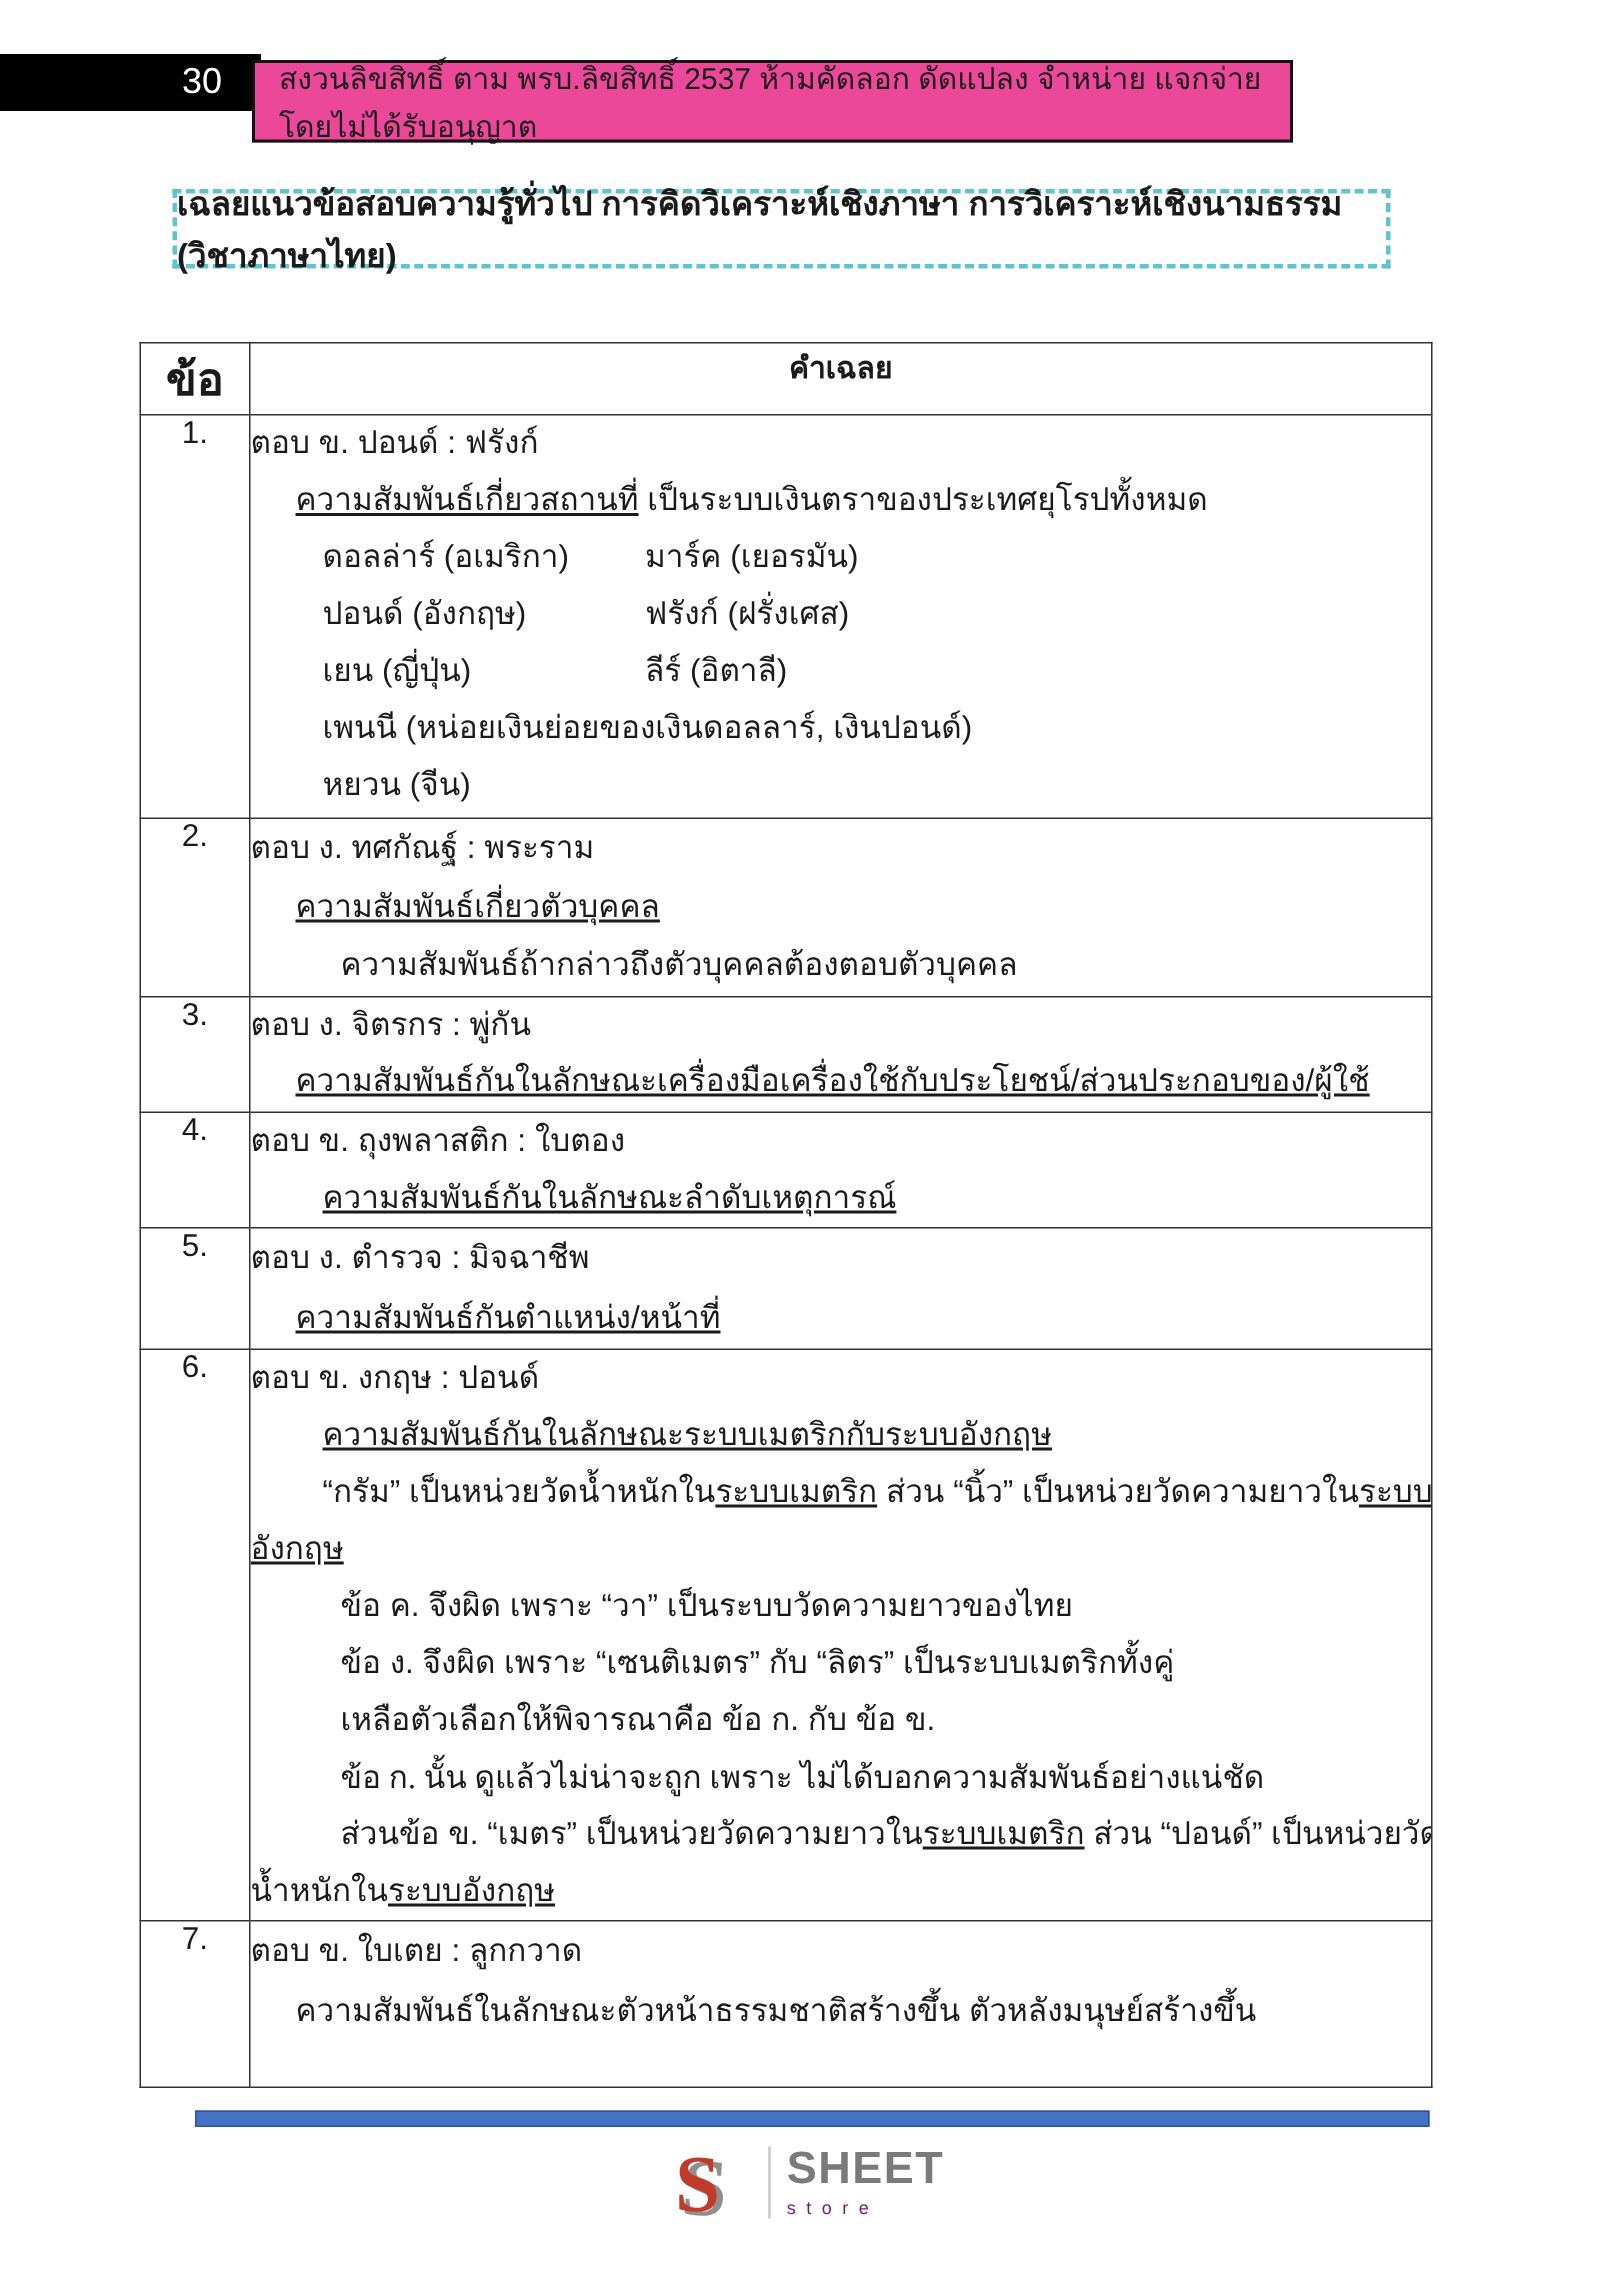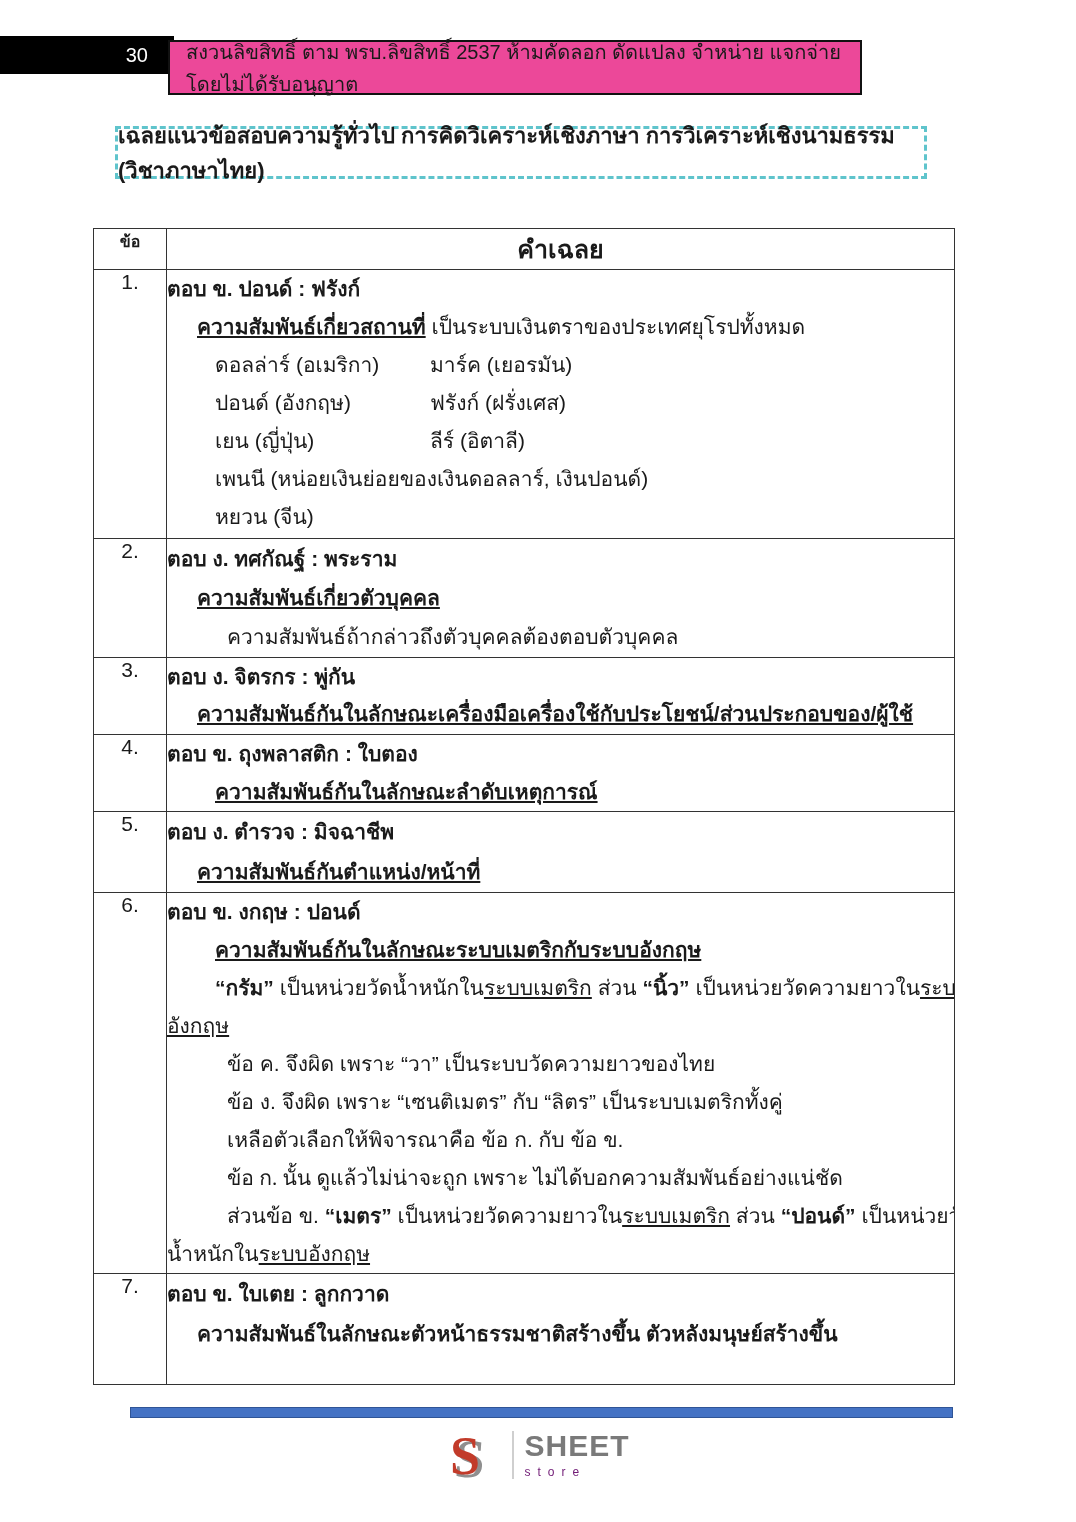--- a/index.html
+++ b/index.html
@@ -6,21 +6,21 @@
   body {
     width:1076px; height:1522px; position:relative;
     background:#ffffff; color:#1a1a1a;
     font-family:"Liberation Sans", sans-serif;
     overflow:hidden;
   }
 
   
   .num-box {
     position:absolute; left:0; top:36px; width:174px; height:38px;
-    background:#000; color:#fff; font-size:20px; line-height:38px;
+    background:#000; color:#fff; font-size:24px; line-height:38px;
     text-align:right; padding-right:26px; box-sizing:border-box;
   }
 
   
   .copy-box {
     position:absolute; left:168px; top:40px; width:694px; height:55px;
     border:2px solid #111; box-sizing:border-box;
     display:flex; align-items:center; padding-left:16px;
     font-size:20px; background:#ec4899;
   }
@@ -34,26 +34,26 @@
   }
 
   
   table.answers {
     position:absolute; left:93px; top:228px; width:862px;
     border-collapse:collapse; table-layout:fixed;
   }
   table.answers th, table.answers td {
     border:1px solid #333; vertical-align:top; padding:0; background:#fff;
   }
-  th.col-no  { width:72px; height:38px; font-size:16px; font-weight:bold; text-align:center; }
-  th.col-ans { font-size:25px; font-weight:bold; text-align:center; }
+  th.col-no  { width:72px; height:38px; font-size:30px; font-weight:bold; text-align:center; }
+  th.col-ans { font-size:20px; font-weight:bold; text-align:center; }
   td.num { text-align:center; font-size:21px; padding-top:8px; }
   td.ans { padding:5px 10px 0 10px; font-size:21px; overflow:hidden; }
   .line { white-space:nowrap; }
-  .b { font-weight:bold; }
+  .b { font-weight:normal; }
   .u { text-decoration:underline; }
 
   
   .footer-bar {
     position:absolute; left:130px; top:1407px; width:823px; height:11px;
     background:#4472c4; border:1px solid #2f5496; box-sizing:border-box;
   }
   .logo {
     position:absolute; left:0; right:0; top:1426px;
     display:flex; justify-content:center; align-items:center; gap:10px;

